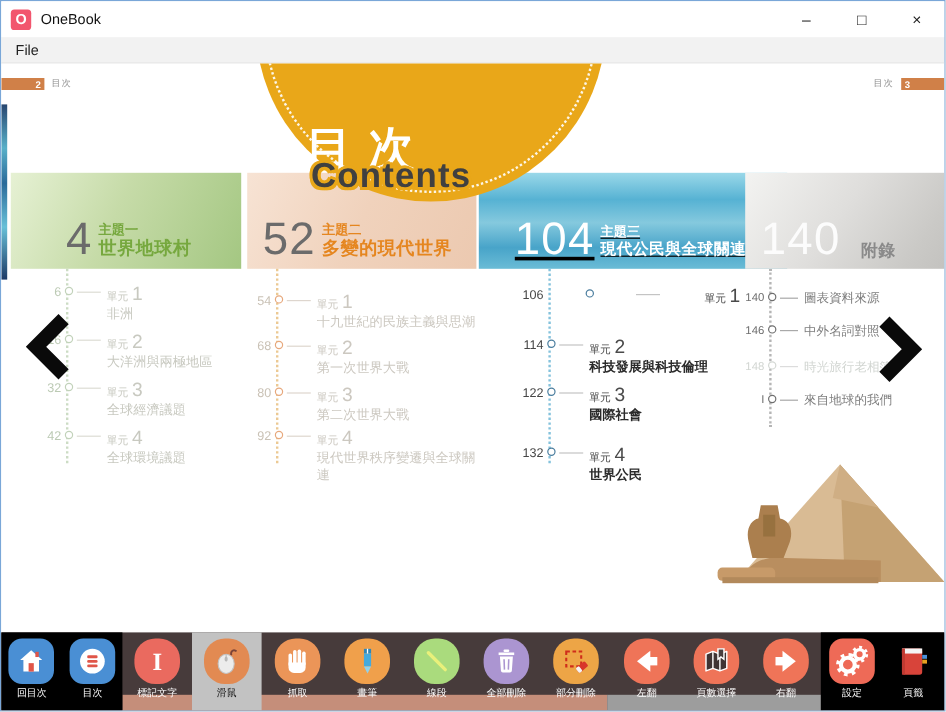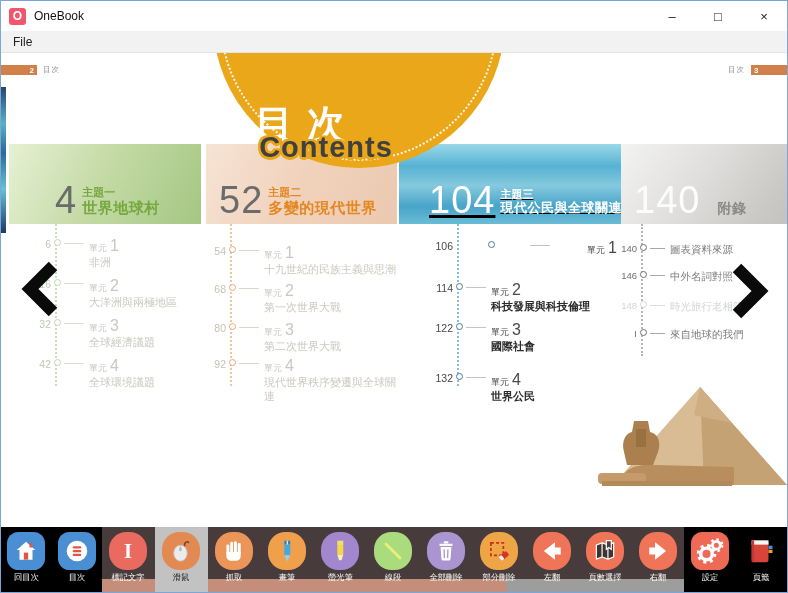--- a/index.html
+++ b/index.html
@@ -464,30 +464,20 @@
             <svg viewBox="0 0 24 24" width="26" height="26">
               <rect x="9.5" y="2.5" width="5.5" height="3.5" fill="#2f86b8"></rect>
               <rect x="9.5" y="6" width="5.5" height="10" fill="#44aade"></rect>
               <polygon points="9.5,16 15,16 12.25,21.5" fill="#8fd2ee"></polygon>
               <line x1="12.25" y1="2.5" x2="12.25" y2="6" stroke="#fff" stroke-width="1"></line>
             </svg>
           </div>
           <div class="tlabel">畫筆</div>
         </div>
         <div class="titem">
-          <div class="ticon" style="background: rgb(162, 135, 207);">
-            <svg viewBox="0 0 24 24" width="26" height="26">
-              <rect x="9.5" y="2.5" width="5.5" height="4" fill="#f3e06a"></rect>
-              <rect x="9.5" y="6.5" width="5.5" height="9" fill="#f6d83e"></rect>
-              <polygon points="9.5,15.5 15,15.5 13.4,20.5 11.1,20.5" fill="#faf0b0"></polygon>
-            </svg>
-          </div>
-          <div class="tlabel">螢光筆</div>
-        </div>
-        <div class="titem">
           <div class="ticon" style="background: rgb(170, 219, 125);">
             <svg viewBox="0 0 24 24" width="26" height="26">
               <line x1="5.5" y1="5.5" x2="18.5" y2="18.5" stroke="#e9f07a" stroke-width="2.6" stroke-linecap="round"></line>
             </svg>
           </div>
           <div class="tlabel">線段</div>
         </div>
         <div class="titem">
           <div class="ticon" style="background: rgb(171, 149, 209);">
             <svg viewBox="0 0 24 24" width="26" height="26">

